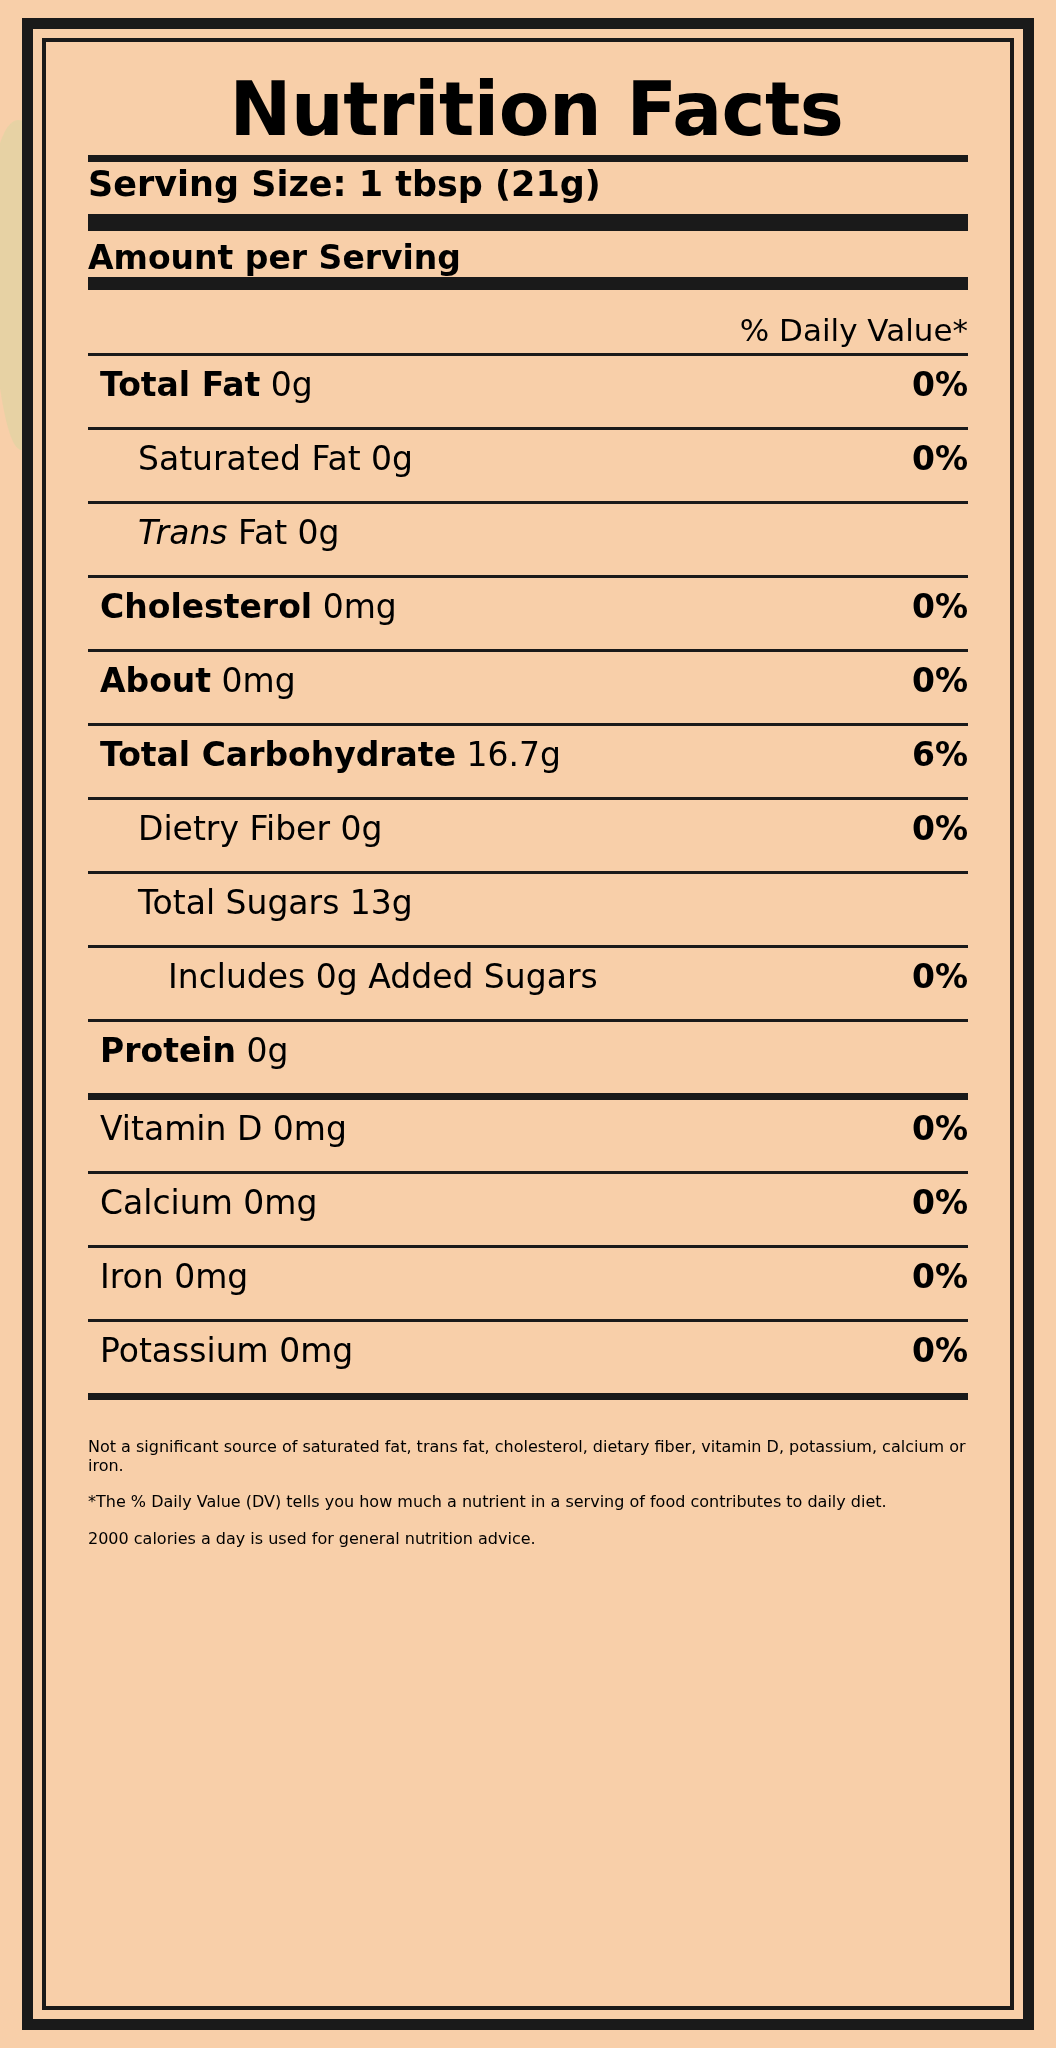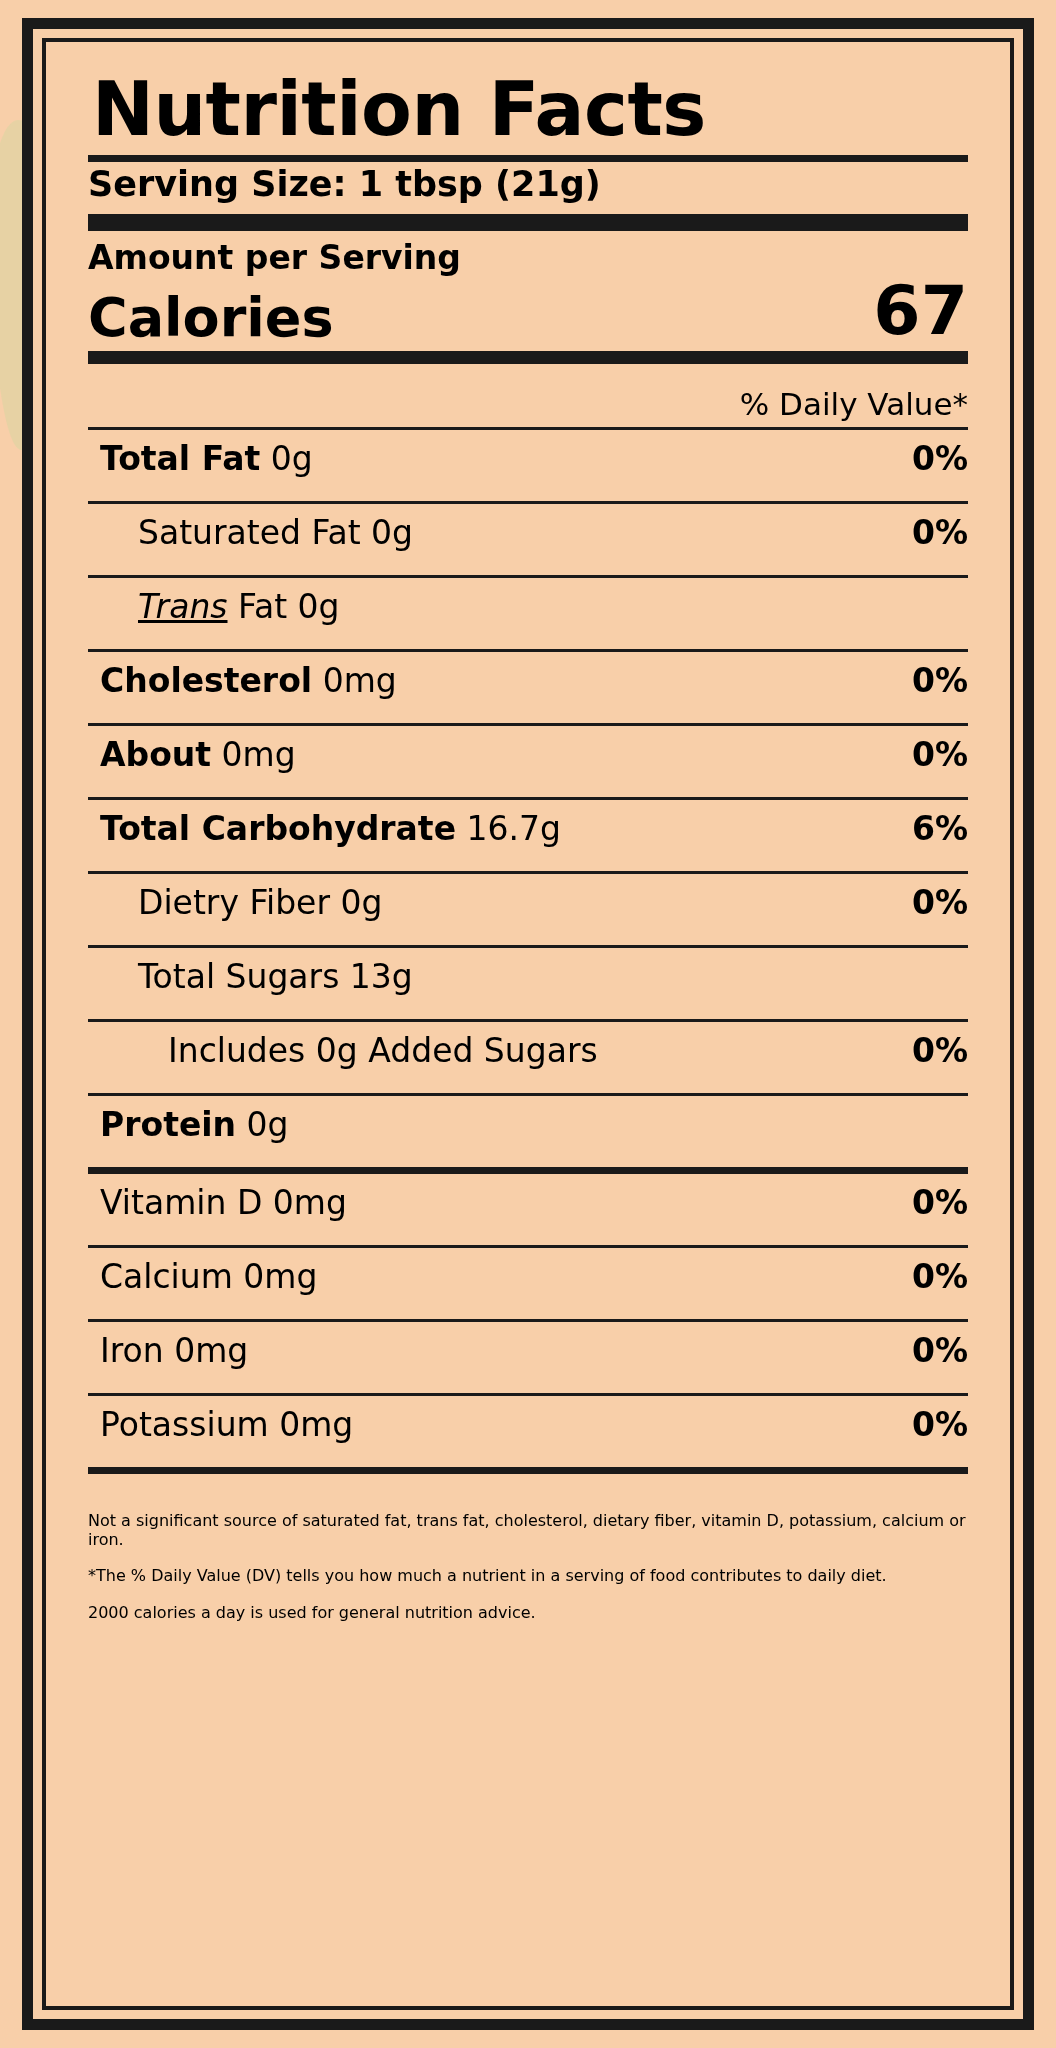--- a/index.html
+++ b/index.html
@@ -59,21 +59,22 @@
     top: 22px;
     right: 42px;
     bottom: 12px;
   }
 
   .nf-title {
     font-size: 74px;
     font-weight: bold;
     line-height: 0.96;
     letter-spacing: -0.5px;
-    margin: 10px 0 10px 4px;
+    margin: 10px 0 10px 17px;
+    text-align: center;
   }
   .rule-thin { border-top: 3px solid #1a1a1a; }
   .rule-med  { border-top: 7px solid #1a1a1a; }
   .rule-thick{ border-top: 17px solid #1a1a1a; }
   .rule-black{ border-top: 13px solid #1a1a1a; }
 
   .servings {
     font-size: 35px;
     line-height: 1.18;
     padding: 7px 0 0 0;
@@ -119,21 +120,21 @@
     display: flex;
     justify-content: space-between;
     align-items: baseline;
     font-size: 33px;
     padding: 9px 0 23px 0;
     margin-left: 12px;
   }
   .row .nm { white-space: nowrap; }
   .row .dv { font-weight: bold; white-space: nowrap; }
   .b { font-weight: bold; }
-  .i { font-style: italic; text-decoration: underline; }
+  .i { font-style: italic; }
   .indent1 { padding-left: 38px; text-align: center; }
   .indent2 { padding-left: 68px; }
 
   .footnote {
     font-size: 16px;
     line-height: 1.15;
     padding: 14px 0 0 0;
     margin-top: 24px;
   }
   .footnote p { margin: 0 0 18px 0; }
@@ -152,24 +153,20 @@
 
         <div class="nf-title">Nutrition Facts</div>
         <div class="rule-med"></div>
 
         <div class="serving-size">Serving Size: 1 tbsp (21g)</div>
 
         <div class="rule-thick"></div>
 
         <div class="amount-per">Amount per Serving</div>
 
-        <div class="cal-row">
-          <div class="cal-label">Calories</div>
-          <div class="cal-value">67</div>
-        </div>
 
         <div class="rule-black"></div>
 
         <div class="dv-header">% Daily Value*</div>
         <div class="rule-thin"></div>
 
         <div class="row">
           <div class="nm"><span class="b">Total Fat</span><span> 0g</span></div>
           <div class="dv">0%</div>
         </div>

